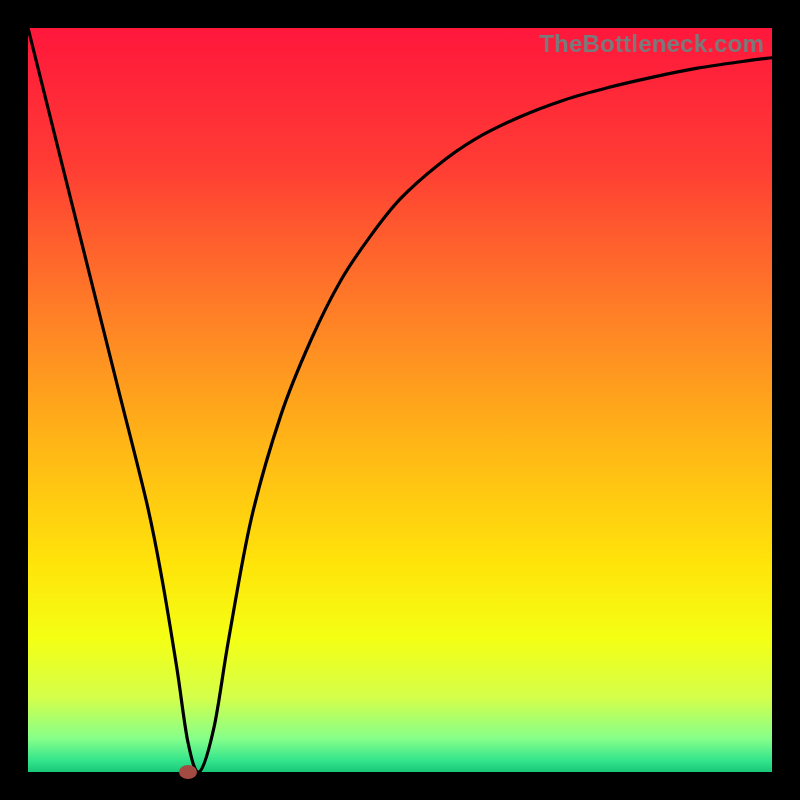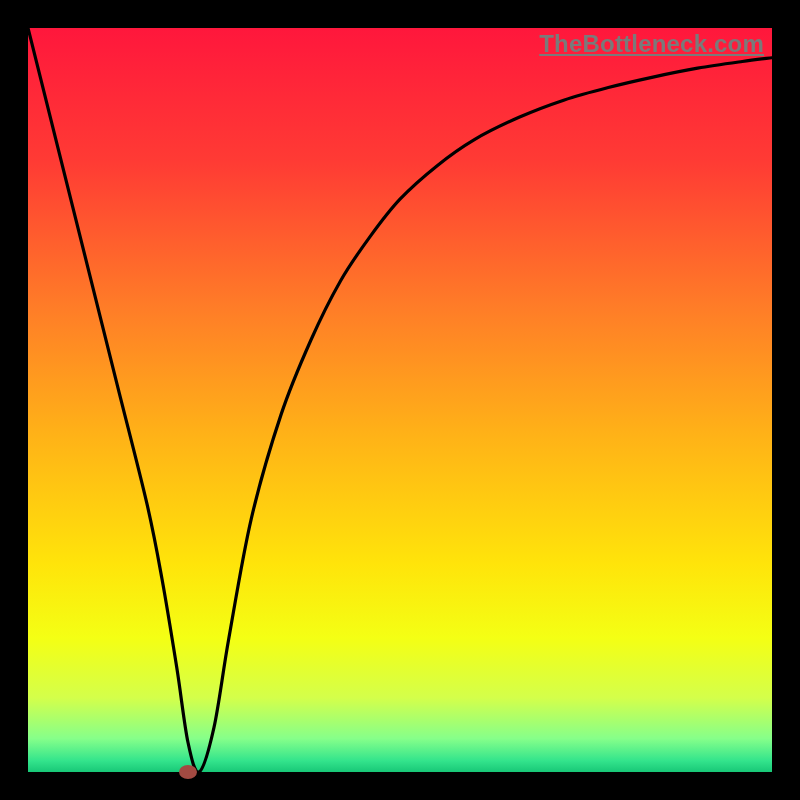--- a/index.html
+++ b/index.html
@@ -29,21 +29,20 @@
   .watermark {
     position: absolute;
     top: 2px;
     right: 8px;
     font-size: 24px;
     font-weight: 600;
     color: #7a7a7a;
     letter-spacing: 0.2px;
     white-space: nowrap;
     z-index: 5;
-    text-decoration: underline;
   }
   .marker {
     position: absolute;
     width: 18px;
     height: 14px;
     border-radius: 50% / 50%;
     background: #a34a42;
     transform: translate(-50%, -50%);
     z-index: 4;
   }

